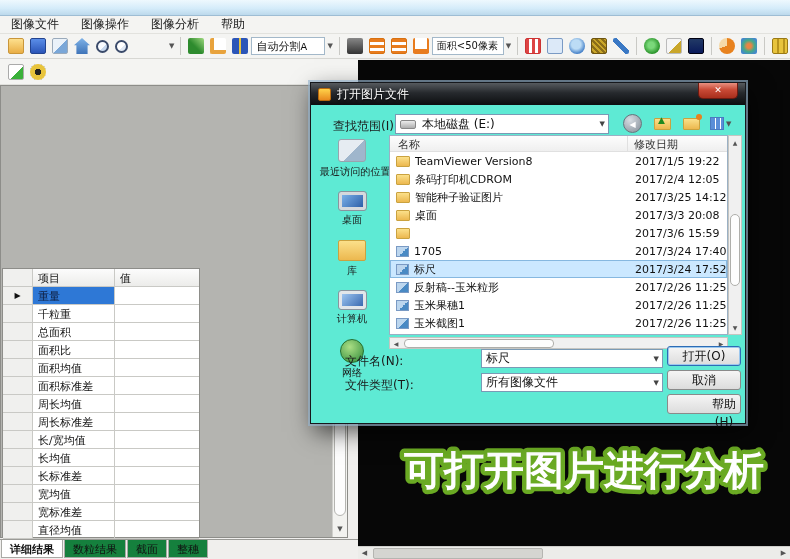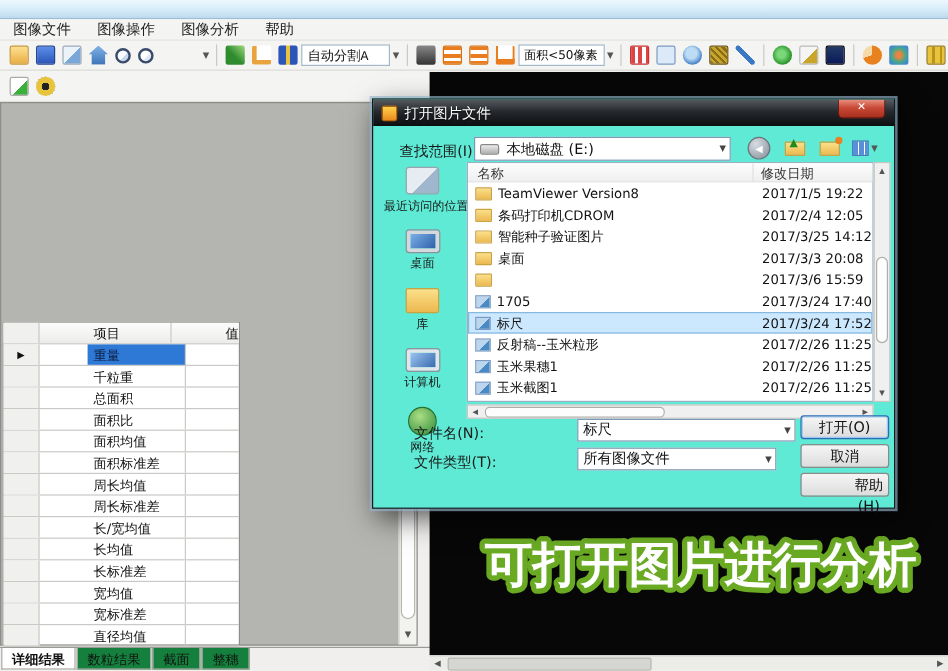--- a/index.html
+++ b/index.html
@@ -48,21 +48,21 @@
   .i-mspider{background:radial-gradient(circle,#222 28%,#e8c43d 28% 72%,#222 72%);border-radius:50%}
 
   
   .graypanel { left:0; top:85px; width:348px; height:453px; background:#b4b4b0; border:1px solid #8d8d89; }
   .gp-vscroll { position:absolute; right:0; top:0; width:15px; height:100%; background:#f2f2ef; border-left:1px solid #d0d0cc; }
   .gp-thumb { position:absolute; left:1px; top:245px; width:12px; height:185px; background:#fdfdfd; border:1px solid #b5b5b1; border-radius:6px; }
   .gp-down { position:absolute; left:0; bottom:0; width:14px; height:15px; font-size:7px; color:#555; text-align:center; line-height:15px; }
 
   
   .rtable { left:2px; top:268px; width:198px; height:270px; background:#fff; border:1px solid #8d8d89; }
-  .rt-row { display:flex; height:18px; border-bottom:1px solid #c9c9c5;gap:40px; }
+  .rt-row { display:flex; height:18px; border-bottom:1px solid #c9c9c5; }
   .rt-head { background:linear-gradient(180deg,#fcfcfc,#ececea); font-size:11px; }
   .rt-sel { width:30px; border-right:1px solid #c9c9c5; background:#f0f0ee; font-size:8px; line-height:18px; text-align:center; color:#111; flex:0 0 auto; }
   .rt-item { width:82px; border-right:1px solid #c9c9c5; padding:2px 0 0 5px; font-size:11px; overflow:hidden; white-space:nowrap; }
   .rt-val { flex:1; }
   .cell-sel { background:#2e78d6; color:#0e1c3c; }
 
   
   .tabs { left:0; top:539px; width:360px; height:20px; display:flex; align-items:flex-start; padding-left:1px; background:#f0efed; border-top:1px solid #9a9a96; }
   .tab { height:18px; padding:2px 8px 0 8px; font-size:11px; border:1px solid #a9a9a5; border-top:none; background:#15803d; margin-right:1px; white-space:nowrap; }
   .tab.active { background:#fff; font-weight:bold; }
@@ -421,21 +421,21 @@
       <div class="hs-spacer"></div>
       <div class="hs-right">▶</div>
     </div>
 
     <div class="dlg-label" style="left:34px;top:270px;">文件名(N):</div>
     <div class="combo" style="left:170px;top:266px;width:182px;height:19px;">
       <span>标尺</span>
       <span class="caret">▼</span>
     </div>
     <div class="dlg-label" style="left:34px;top:294px;">文件类型(T):</div>
-    <div class="combo" style="left:170px;top:290px;width:166px;height:19px;">
+    <div class="combo" style="left:170px;top:290px;width:182px;height:19px;">
       <span>所有图像文件</span>
       <span class="caret">▼</span>
     </div>
 
     <div class="dlg-btn default" style="top:263px;">打开(O)</div>
     <div class="dlg-btn" style="top:287px;">取消</div>
     <div class="dlg-btn" style="top:311px;padding-left:40px;">帮助(H)</div>
   </div>
 
 </div>

